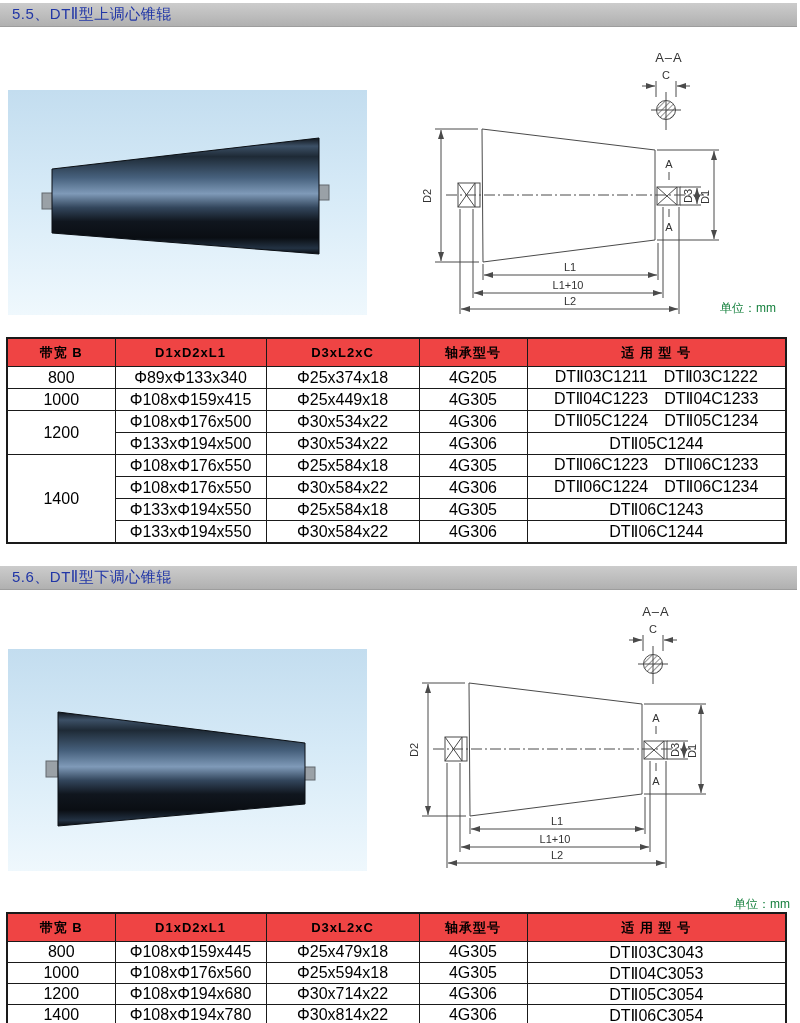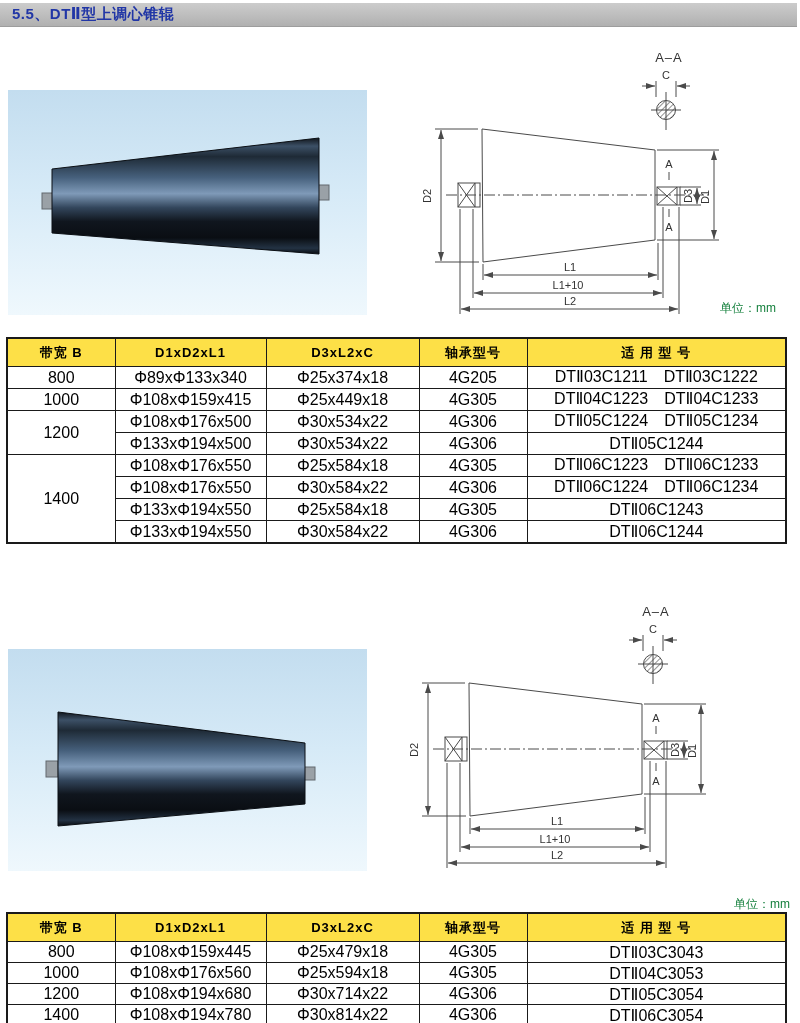--- a/index.html
+++ b/index.html
@@ -8,34 +8,34 @@
     font-family:"Liberation Sans","DejaVu Sans",sans-serif;
   }
   .page{position:absolute;inset:0;}
   .secbar{
     position:absolute;left:0;width:797px;height:23px;
     background:linear-gradient(180deg,#cccccc 0%,#bdbdbd 55%,#b0b0b0 100%);
     border-bottom:1px solid #9d9d9d;
     display:flex;align-items:center;
   }
   .secbar span{
-    padding-left:12px;font-size:15px;font-weight:bold;color:#2136a6;letter-spacing:.5px;
+    padding-left:12px;font-size:15px;font-weight:normal;color:#2136a6;letter-spacing:.5px;
   }
   .photo{position:absolute;overflow:hidden;}
   .drawing{position:absolute;}
   .unit{position:absolute;font-size:12px;color:#15803d;}
   table.spec{
     position:absolute;border-collapse:collapse;table-layout:fixed;width:779px;
     border:2px solid #1a1a1a;background:#fff;
   }
   .spec th,.spec td{
     border:1px solid #1a1a1a;text-align:center;vertical-align:middle;
     padding:0 2px;color:#000;overflow:hidden;white-space:nowrap;
   }
-  .spec thead th{background:#fde047;height:27px;font-size:13px;font-weight:bold;letter-spacing:1px;}
+  .spec thead th{background:#ef4444;height:27px;font-size:13px;font-weight:bold;letter-spacing:1px;}
   .spec tbody td{height:21px;font-size:16px;font-weight:normal;}
   .t2 tbody td{height:20px;}
   .dtext text{font-size:11px;text-anchor:middle;fill:#333;}
   .dtext .big{font-size:13px;letter-spacing:1px;}
 </style>
 </head>
 <body>
 
 <div class="page">
 
@@ -221,20 +221,23 @@
       </tr>
       <tr>
         <td>Φ133xΦ194x550</td>
         <td>Φ30x584x22</td>
         <td>4G306</td>
         <td>DTⅡ06C1244</td>
       </tr>
     </tbody>
   </table>
 
+  <div class="secbar" style="top:566px">
+    <span>5.6、DTⅡ型下调心锥辊</span>
+  </div>
 
   <div class="photo" style="left:8px;top:649px;width:359px;height:222px">
     <svg width="359" height="222" viewBox="0 0 359 222">
       <defs>
         <linearGradient id="bg-b" x1="0" y1="0" x2="0" y2="1">
           <stop offset="0" stop-color="#c3ddef"></stop>
           <stop offset="0.45" stop-color="#d6eaf7"></stop>
           <stop offset="1" stop-color="#eff8fd"></stop>
         </linearGradient>
         <linearGradient id="roll-b" x1="0" y1="0" x2="0" y2="1">

